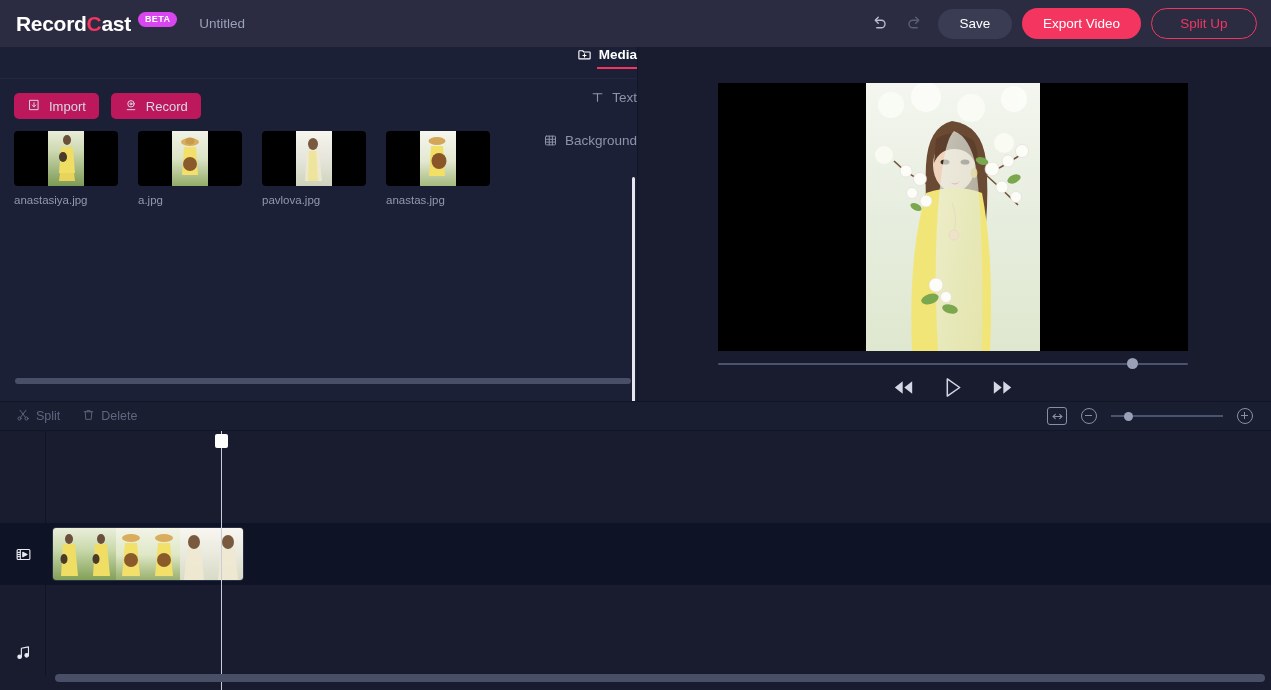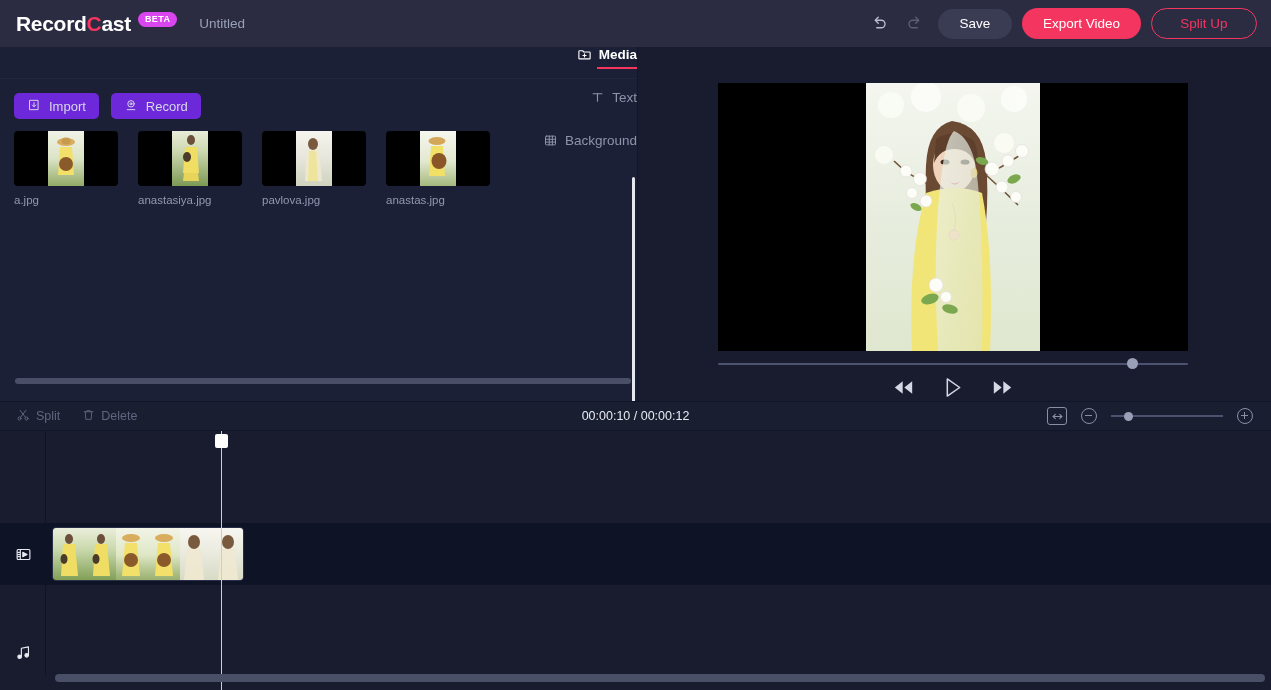--- a/index.html
+++ b/index.html
@@ -71,21 +71,21 @@
   .tab .tab-label { font-size: 13.5px; color: #8e93ab; }
   .tab.active .tab-label { color: #ffffff; font-weight: bold; }
   .tab .tab-ico { color: #8e93ab; display: flex; align-items: center; }
   .tab.active .tab-ico { color: #ffffff; }
   .tab.active::after {
     content: ""; position: absolute; left: 20px; right: 0; bottom: -1px;
     height: 2px; background: #f4355f;
   }
   .tool-row { display: flex; gap: 12px; padding: 14px 0 0 14px; }
   .tool-btn {
-    background: #6d28d9; border: none; border-radius: 5px; height: 26px;
+    background: #be185d; border: none; border-radius: 5px; height: 26px;
     display: flex; align-items: center; gap: 8px; padding: 0 13px;
     color: #d6d9e6; font-size: 13px; cursor: pointer;
     font-family: "Liberation Sans", sans-serif;
   }
   .media-grid { display: flex; padding: 12px 0 0 14px; gap: 20px; flex-wrap: wrap; }
   .media-item { width: 104px; cursor: pointer; }
   .media-thumb {
     width: 104px; height: 55px; background: #000; border-radius: 4px;
     overflow: hidden; position: relative;
   }
@@ -295,57 +295,57 @@
         <span>Record</span>
       </button>
     </div>
 
     <div class="media-grid">
       <div class="media-item">
         <div class="media-thumb">
           <div class="ph">
             <svg width="36" height="55" viewBox="0 0 36 55" preserveAspectRatio="none">
               <defs>
+                  <linearGradient id="g1" x1="0" y1="0" x2="0" y2="1">
+                <stop offset="0" stop-color="#e8ecd9"></stop>
+                    <stop offset="0.35" stop-color="#cfd9b2"></stop>
+                <stop offset="1" stop-color="#7d9a55"></stop>
+                  </linearGradient>
+                </defs>
+              <rect width="36" height="55" fill="url(#g1)"></rect>
+              <ellipse cx="19" cy="9" rx="4" ry="5" fill="#6b4f3a"></ellipse>
+              <path d="M13 16 L25 16 L27 42 L11 42 Z" fill="#f0dd63"></path>
+              <path d="M12 42 L26 42 L27 50 L11 50 Z" fill="#e8d45a"></path>
+              <ellipse cx="15" cy="26" rx="4" ry="5" fill="#4a3a28"></ellipse>
+            </svg>
+          </div>
+        </div>
+        <div class="media-name">anastasiya.jpg</div>
+      </div>
+
+      <div class="media-item">
+        <div class="media-thumb">
+          <div class="ph">
+            <svg width="36" height="55" viewBox="0 0 36 55" preserveAspectRatio="none">
+              <defs>
                   <linearGradient id="g2" x1="0" y1="0" x2="0" y2="1">
                 <stop offset="0" stop-color="#f0f2e6"></stop>
                     <stop offset="0.5" stop-color="#dce4c6"></stop>
                 <stop offset="1" stop-color="#93ab66"></stop>
                   </linearGradient>
                 </defs>
               <rect width="36" height="55" fill="url(#g2)"></rect>
               <ellipse cx="18" cy="11" rx="9" ry="4" fill="#d9ac5e"></ellipse>
               <ellipse cx="18" cy="10" rx="4.5" ry="3.5" fill="#c89a4e"></ellipse>
               <path d="M12 16 L24 16 L26 44 L10 44 Z" fill="#f2e06a"></path>
               <ellipse cx="18" cy="33" rx="7" ry="7" fill="#8b5a2b"></ellipse>
             </svg>
           </div>
         </div>
         <div class="media-name">a.jpg</div>
-      </div>
-
-      <div class="media-item">
-        <div class="media-thumb">
-          <div class="ph">
-            <svg width="36" height="55" viewBox="0 0 36 55" preserveAspectRatio="none">
-              <defs>
-                  <linearGradient id="g1" x1="0" y1="0" x2="0" y2="1">
-                <stop offset="0" stop-color="#e8ecd9"></stop>
-                    <stop offset="0.35" stop-color="#cfd9b2"></stop>
-                <stop offset="1" stop-color="#7d9a55"></stop>
-                  </linearGradient>
-                </defs>
-              <rect width="36" height="55" fill="url(#g1)"></rect>
-              <ellipse cx="19" cy="9" rx="4" ry="5" fill="#6b4f3a"></ellipse>
-              <path d="M13 16 L25 16 L27 42 L11 42 Z" fill="#f0dd63"></path>
-              <path d="M12 42 L26 42 L27 50 L11 50 Z" fill="#e8d45a"></path>
-              <ellipse cx="15" cy="26" rx="4" ry="5" fill="#4a3a28"></ellipse>
-            </svg>
-          </div>
-        </div>
-        <div class="media-name">anastasiya.jpg</div>
       </div>
 
       <div class="media-item">
         <div class="media-thumb">
           <div class="ph">
             <svg width="36" height="55" viewBox="0 0 36 55" preserveAspectRatio="none">
               <defs>
                   <linearGradient id="g4" x1="0" y1="0" x2="0" y2="1">
                 <stop offset="0" stop-color="#f6f4ee"></stop>
                     <stop offset="0.5" stop-color="#e6e6dc"></stop>
@@ -498,21 +498,20 @@
           <svg width="13" height="14" viewBox="0 0 24 24" fill="none" stroke="currentColor" stroke-width="1.7" stroke-linecap="round" stroke-linejoin="round">
             <path d="M4 6h16"></path>
               <path d="M9 6V4h6v2"></path>
               <path d="M6 6l1 14h10l1-14"></path>
           </svg>
         </span>
         <span>Delete</span>
       </div>
     </div>
 
-    <div class="tl-time">00:00:10 / 00:00:12</div>
 
     <div class="tl-right">
       <div class="fit-btn">
         <svg width="13" height="9" viewBox="0 0 18 10" fill="none" stroke="currentColor" stroke-width="1.5" stroke-linecap="round" stroke-linejoin="round">
           <line x1="3" y1="5" x2="15" y2="5"></line>
             <polyline points="6,2 3,5 6,8"></polyline>
             <polyline points="12,2 15,5 12,8"></polyline>
         </svg>
       </div>
       <div class="circ-btn"></div>

